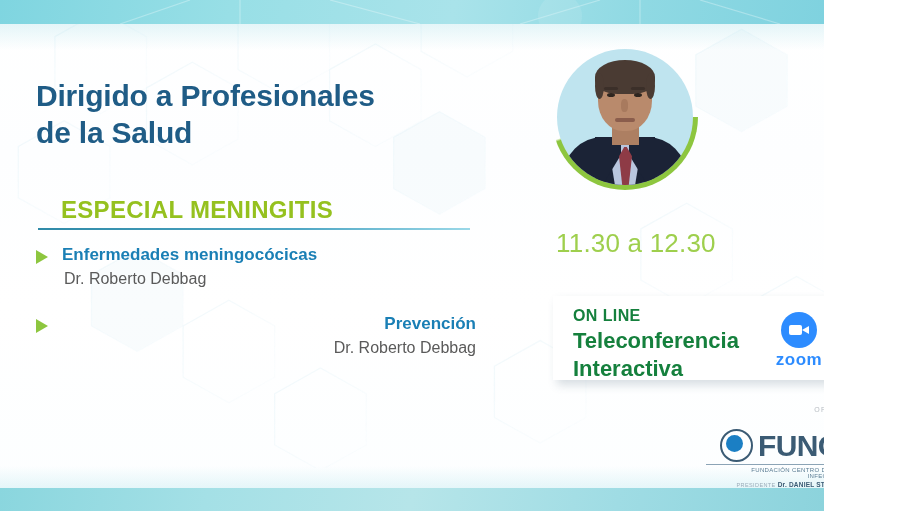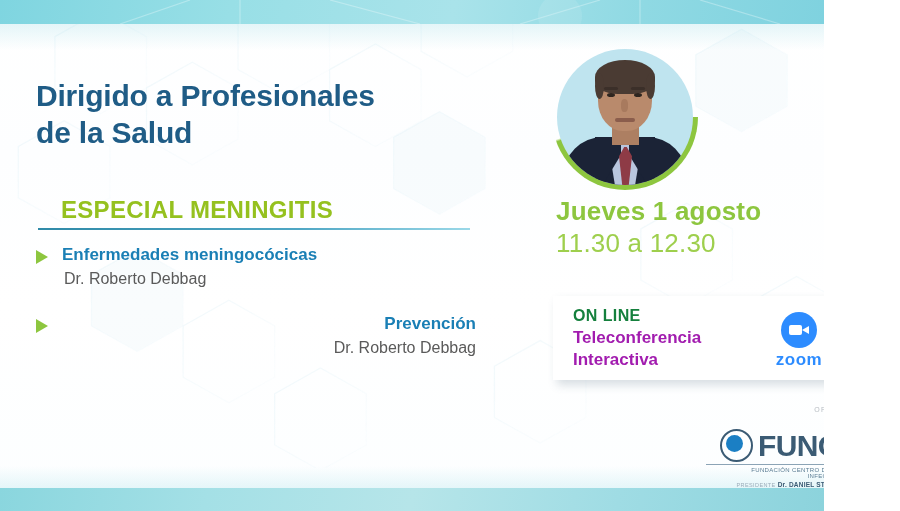--- a/index.html
+++ b/index.html
@@ -288,23 +288,23 @@
     top: 11px;
     font-size: 16px;
     font-weight: bold;
     color: #15803d;
     letter-spacing: 0.4px;
   }
   .online-sub {
     position: absolute;
     left: 20px;
     top: 31px;
-    font-size: 17px;
-    font-weight: bold;
-    color: #a21caf;
+    font-size: 22px;
+    font-weight: bold;
+    color: #15803d;
     line-height: 1.28;
     white-space: pre-line;
   }
   .zoom-logo {
     position: absolute;
     left: 208px;
     top: 16px;
     width: 76px;
     text-align: center;
   }
@@ -492,21 +492,20 @@
       <div class="p-hair3"></div>
       <div class="p-brow-l"></div>
       <div class="p-brow-r"></div>
       <div class="p-eye-l"></div>
       <div class="p-eye-r"></div>
       <div class="p-nose"></div>
       <div class="p-mouth"></div>
     </div>
   </div>
 
-  <div class="date-line1">Jueves 1 agosto</div>
   <div class="date-line2">11.30 a 12.30</div>
 
   <div class="online-box">
     <div class="online-label">ON LINE</div>
     <div class="online-sub">Teleconferencia
 Interactiva</div>
     <div class="zoom-logo">
       <div class="zoom-badge">
         <span class="zoom-cam"></span>
         <span class="zoom-cam-tip"></span>

